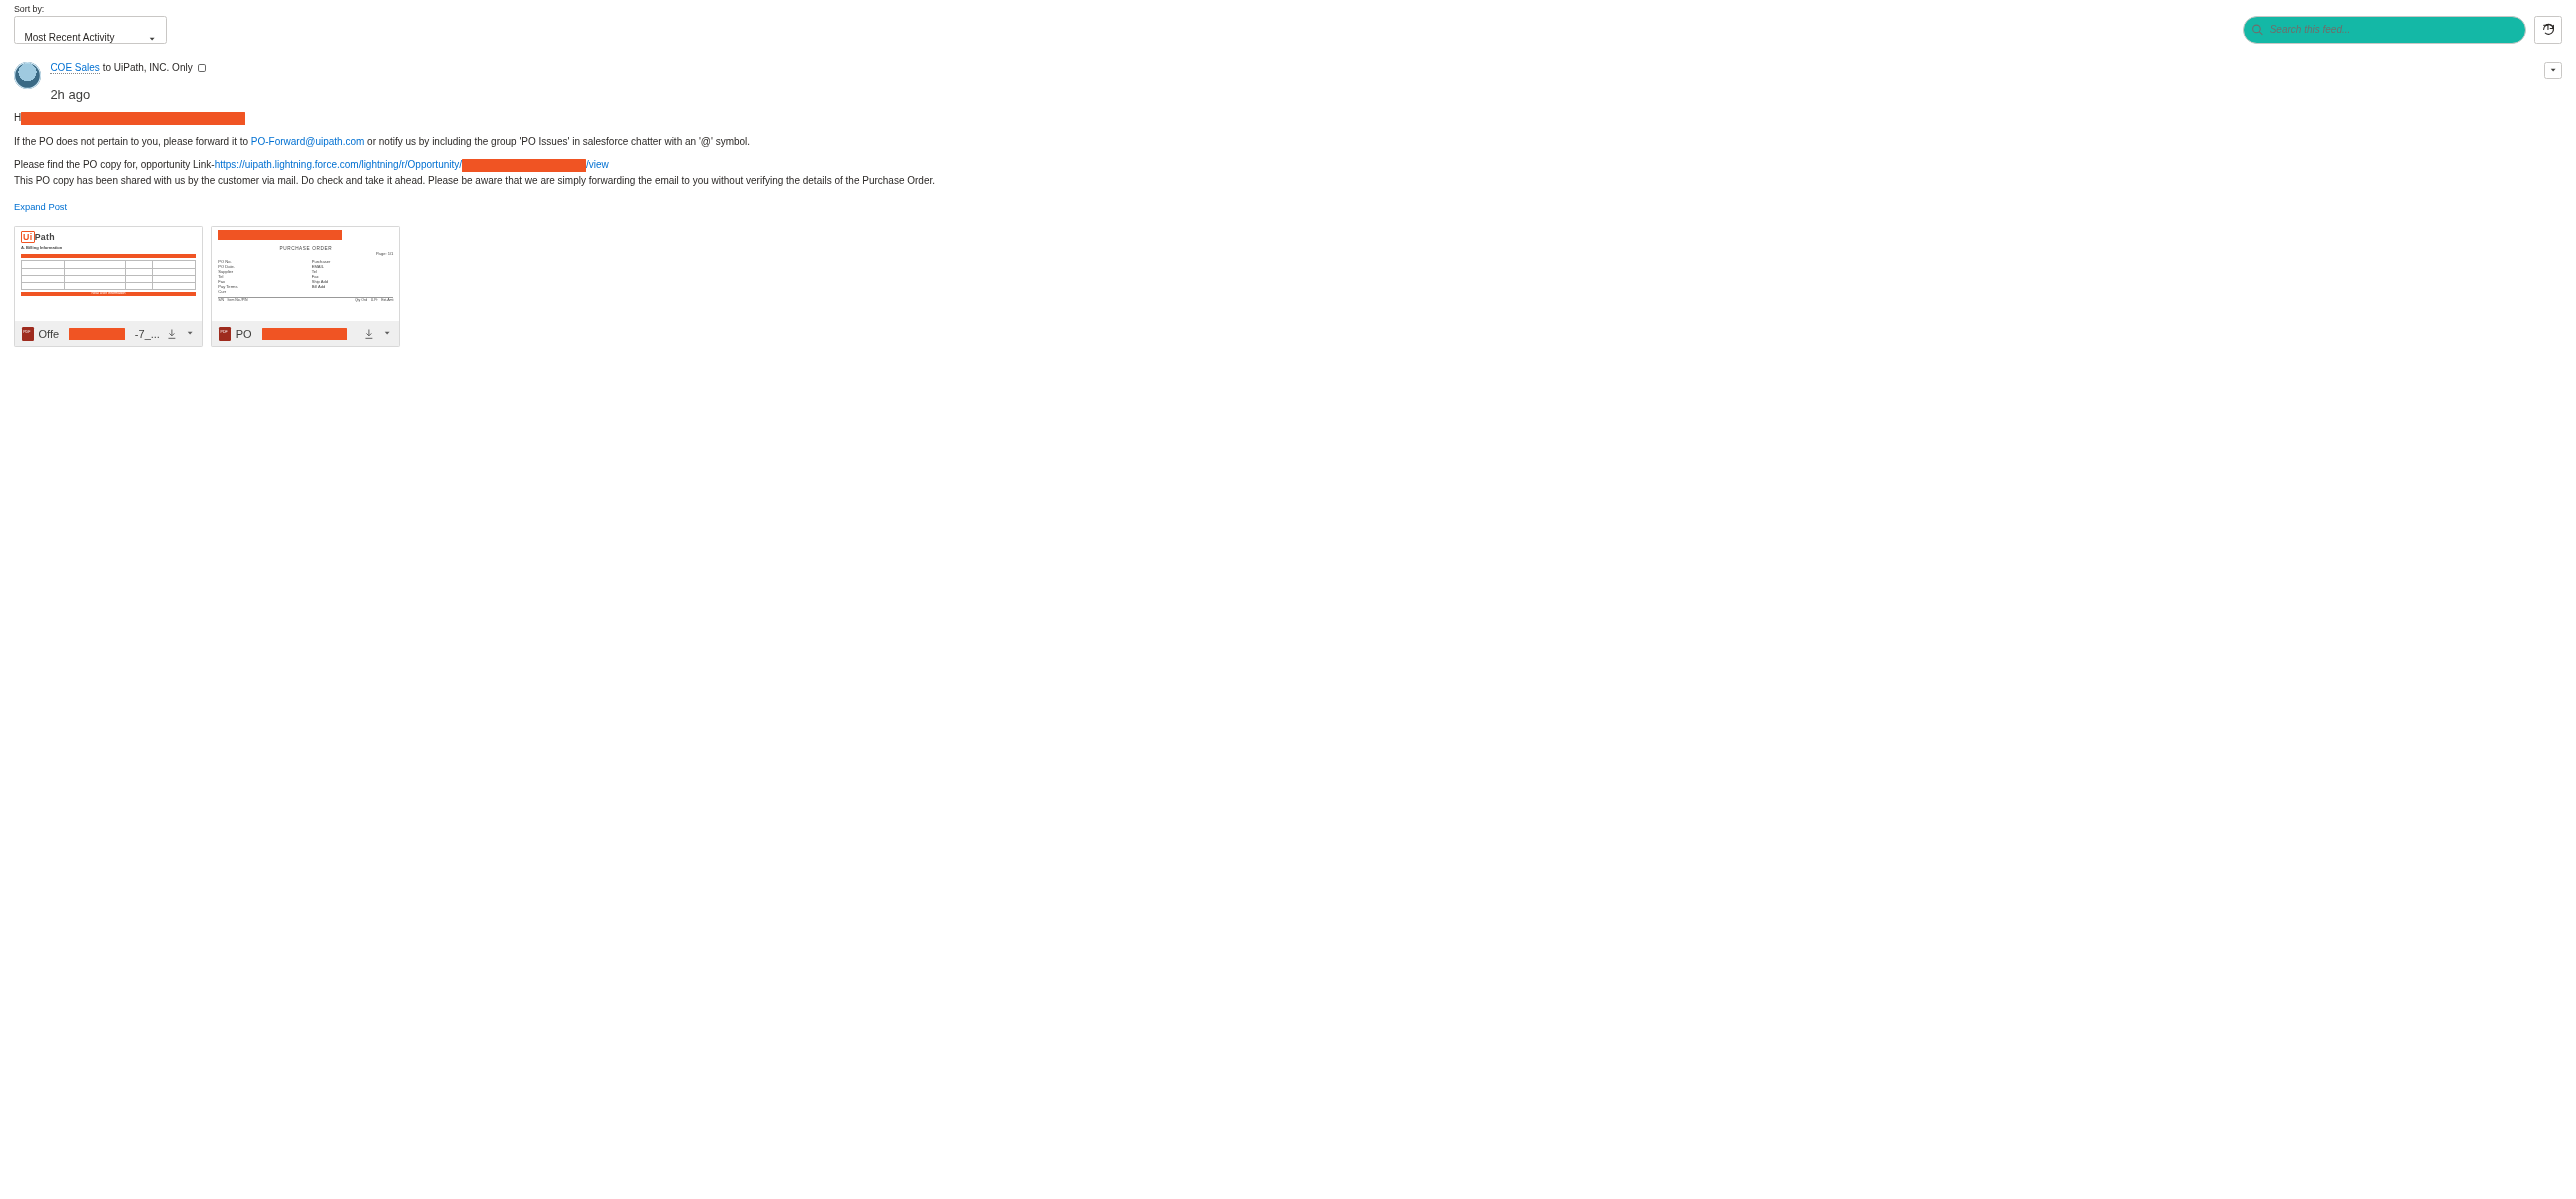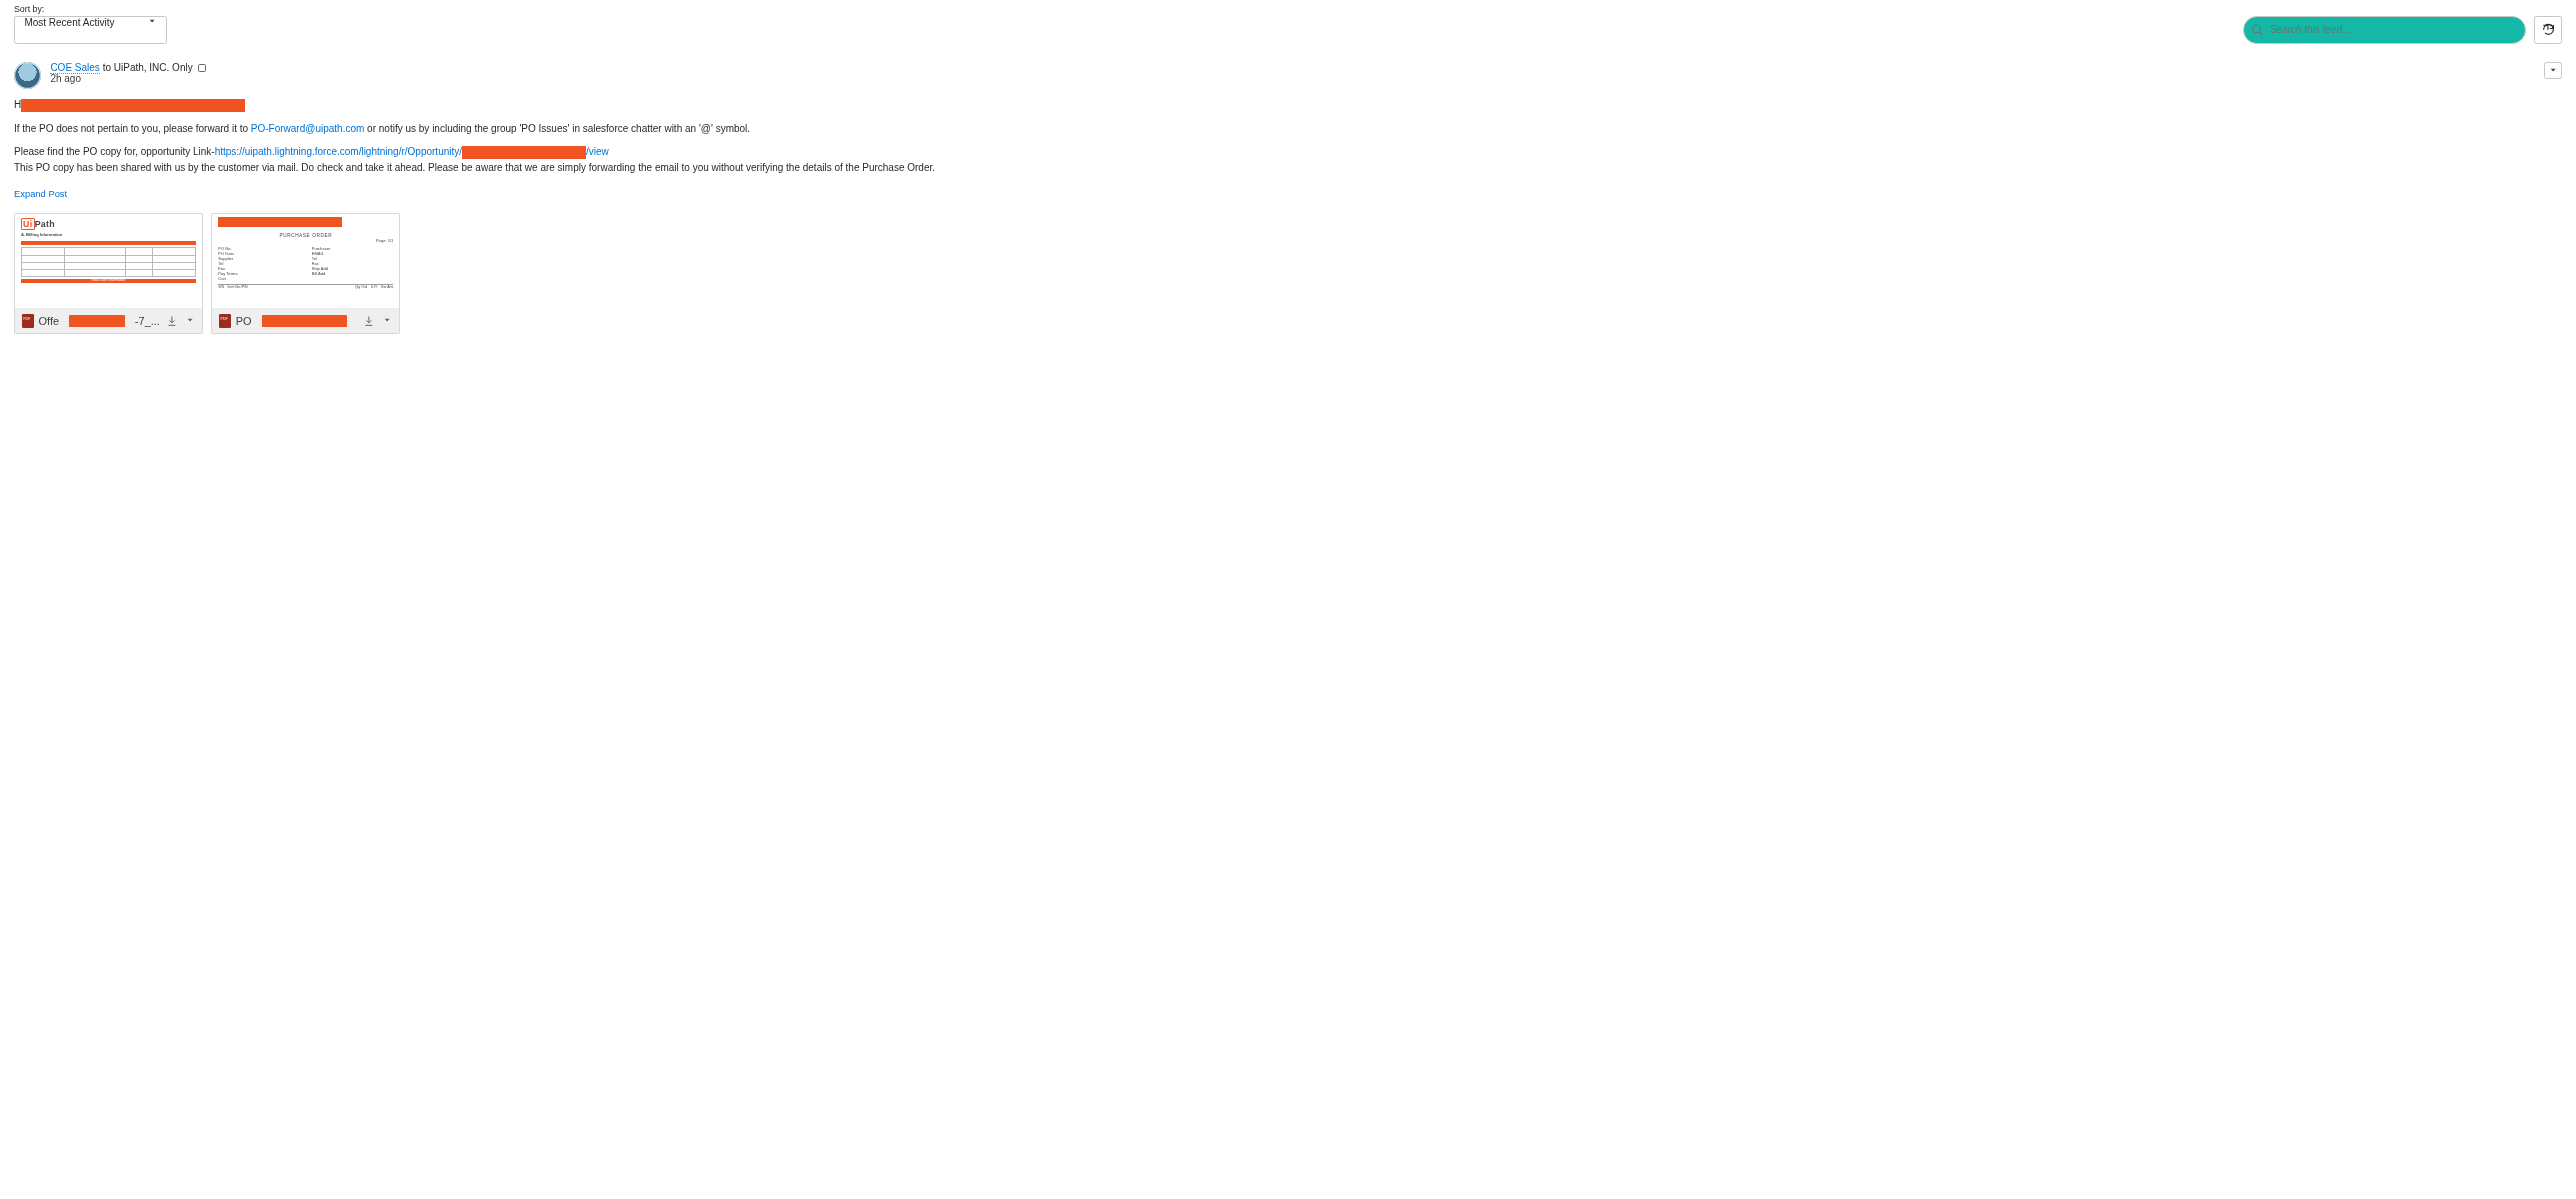--- a/index.html
+++ b/index.html
@@ -15,21 +15,21 @@
     display: flex;
     align-items: flex-end;
     justify-content: space-between;
     gap: 11.8px;
     margin-bottom: 17.7px;
   }
   .sort-col { display: flex; flex-direction: column; gap: 2.4px; }
   .sort-label { font-size: 8.8px; color: #2b2826; }
   .sort-select {
     display: inline-flex;
-    align-items: flex-start;
+    align-items: flex-end;
     justify-content: space-between;
     gap: 10.6px;
     min-width: 153px;
     height: 28px;
     padding: 0 9.4px;
     border: 0.6px solid #c9c7c5;
     border-radius: 2.4px;
     background: #fff;
     cursor: pointer;
     font-size: 10px;
@@ -81,21 +81,21 @@
   .byline a.user { color: #0070d2; text-decoration: none; border-bottom: 0.6px dotted #888; }
   .visibility-icon {
     display: inline-block;
     width: 8.3px; height: 8.3px;
     border: 1.2px solid #666;
     border-radius: 1.8px;
     position: relative;
     vertical-align: middle;
     margin-left: 2.4px;
   }
-  .timestamp { font-size: 10px; color: #3e3e3c; margin-top: 0; }
+  .timestamp { font-size: 13px; color: #3e3e3c; margin-top: 14px; }
   .post-menu {
     position: absolute; right: 0; top: 0;
     width: 17.7px; height: 17.7px;
     border: 0.6px solid #c9c7c5;
     border-radius: 2.4px;
     display: flex; align-items: center; justify-content: center;
     cursor: pointer;
     background: #fff;
   }
   .caret-svg { width: 8.3px; height: 8.3px; }

